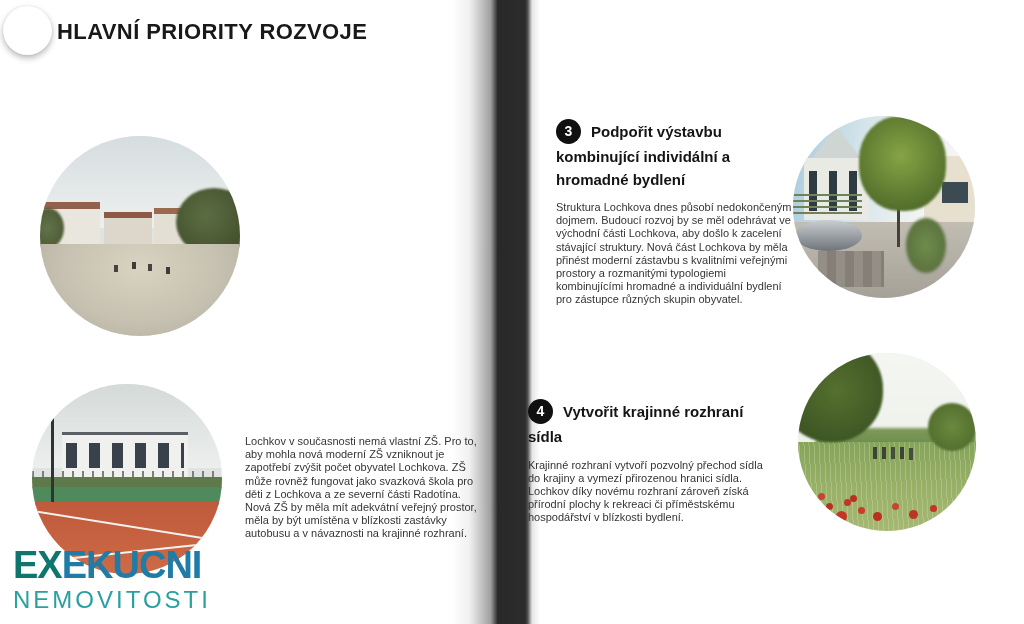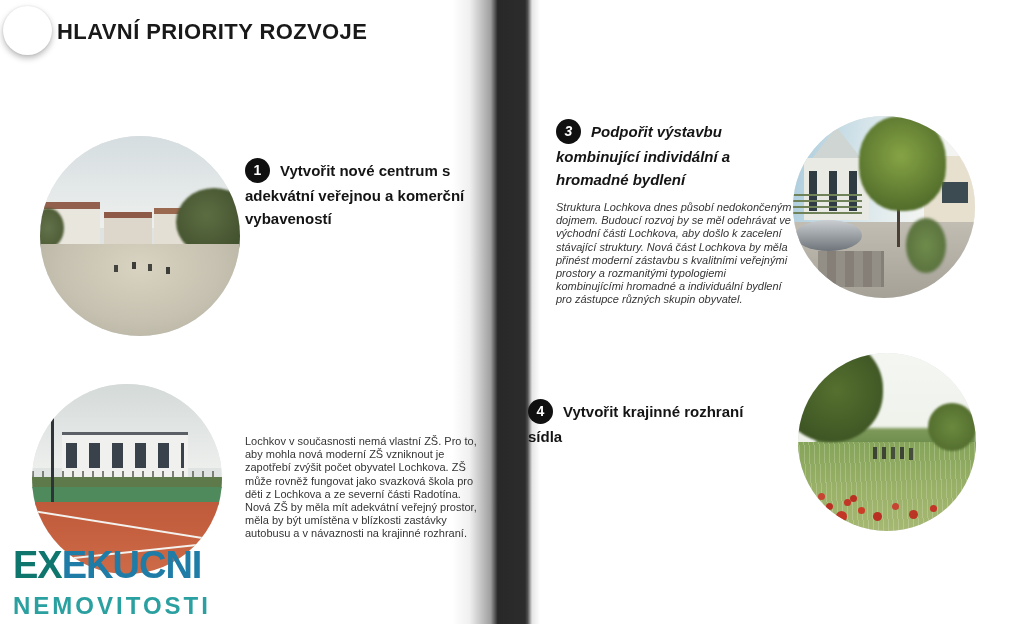--- a/index.html
+++ b/index.html
@@ -99,37 +99,37 @@
     box-shadow:9px 0 0 #3d4434,18px 0 0 #454d3b,27px 0 0 #3d4434,36px 1px 0 #454d3b;}
   .p4-poppies{left:26%;top:82%;width:7px;height:7px;border-radius:50%;background:#c33526;
     box-shadow:-18px 4px 0 #b93022,-34px 12px 0 2px #c43a28,14px 8px 0 #cc3d28,
       30px 14px 0 1px #b93022,-6px 14px 0 2px #c33526,48px 4px 0 #c74433,
       66px 12px 0 1px #bb3524,86px 6px 0 #c33526,-26px -6px 0 #c74433,6px -4px 0 #b93022;}
 
   
   .item{position:absolute;color:#141414;}
   .item-1{left:245px;top:160px;width:232px;}
   .item-2{left:245px;top:425px;width:232px;}
-  .item-3{left:556px;top:121px;width:238px;font-style:italic;}
+  .item-3{left:556px;top:121px;width:238px;}
   .item-4{left:528px;top:401px;width:238px;}
   .heading{margin:0;font-size:15px;line-height:22.5px;font-weight:700;color:#141414;}
   .badge{
     display:inline-flex;align-items:center;justify-content:center;
     width:25px;height:25px;border-radius:50%;background:#101010;color:#ffffff;
     font-size:14px;font-weight:700;margin-right:10px;vertical-align:middle;
     position:relative;top:-2px;
   }
   .body{margin:10px 0 0 0;font-size:11px;line-height:13.2px;color:#353535;text-align:left;}
 
   
   .watermark{position:absolute;left:13px;top:546px;z-index:10;line-height:1;}
   .wm-line1{font-size:38px;font-weight:700;letter-spacing:-1px;}
   .wm-red{color:#0f766e;margin-top:33px;}
   .wm-blue{color:#1e7ca6;}
-  .wm-line2{font-size:24px;font-weight:700;letter-spacing:3px;color:#2ba0a0;margin-top:10px;}
+  .wm-line2{font-size:24px;font-weight:400;letter-spacing:3px;color:#2ba0a0;margin-top:4px;}
 </style>
 </head>
 <body>
 
 <div class="canvas">
 
   <div class="corner-circle"></div>
   <h1 class="title">HLAVNÍ PRIORITY ROZVOJE</h1>
   <div class="spine"></div>
 
@@ -178,34 +178,34 @@
     <div class="p4-treeline"></div>
     <div class="p4-meadow"></div>
     <div class="p4-grass"></div>
     <div class="p4-tree-left"></div>
     <div class="p4-tree-right"></div>
     <div class="p4-fence"></div>
     <div class="p4-poppies"></div>
   </div>
 
   <section class="item item-1">
-    <h2 class="heading"><span class="badge">1</span><span>Vytvořit nové centrum s adekvátní veřejnou a komerční vybaveností</span></h2>
   </section>
 
   <section class="item item-2">
     <p class="body">Lochkov v současnosti nemá vlastní ZŠ. Pro to, aby mohla nová moderní ZŠ vzniknout je zapotřebí zvýšit počet obyvatel Lochkova. ZŠ může rovněž fungovat jako svazková škola pro děti z Lochkova a ze severní části Radotína. Nová ZŠ by měla mít adekvátní veřejný prostor, měla by být umístěna v blízkosti zastávky autobusu a v návaznosti na krajinné rozhraní.</p>
   </section>
 
   <section class="item item-3">
     <h2 class="heading"><span class="badge">3</span><span>Podpořit výstavbu kombinující individální a hromadné bydlení</span></h2>
     <p class="body">Struktura Lochkova dnes působí nedokončeným dojmem. Budoucí rozvoj by se měl odehrávat ve východní části Lochkova, aby došlo k zacelení stávající struktury. Nová část Lochkova by měla přinést moderní zástavbu s kvalitními veřejnými prostory a rozmanitými typologiemi kombinujícími hromadné a individuální bydlení pro zástupce různých skupin obyvatel.</p>
   </section>
 
   <section class="item item-4">
     <h2 class="heading"><span class="badge">4</span><span>Vytvořit krajinné rozhraní sídla</span></h2>
+    <p class="body">Krajinné rozhraní vytvoří pozvolný přechod sídla do krajiny a vymezí přirozenou hranici sídla. Lochkov díky novému rozhraní zároveň získá přírodní plochy k rekreaci či příměstskému hospodářství v blízkosti bydlení.</p>
   </section>
 
   <div class="watermark">
     <div class="wm-line1"><span class="wm-red">EX</span><span class="wm-blue">EKUCNI</span></div>
     <div class="wm-line2">NEMOVITOSTI</div>
   </div>
 
 </div>
 
 </body></html>

